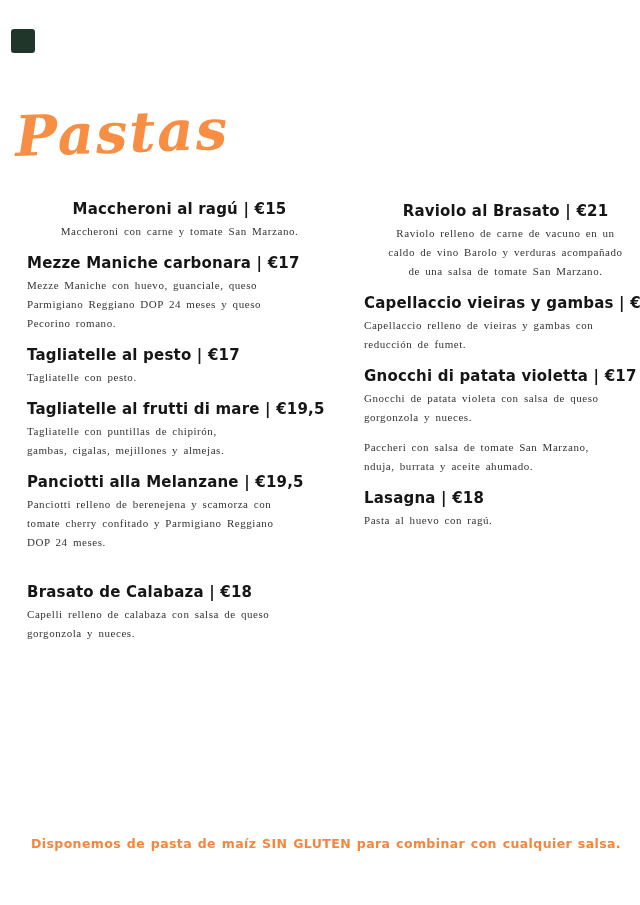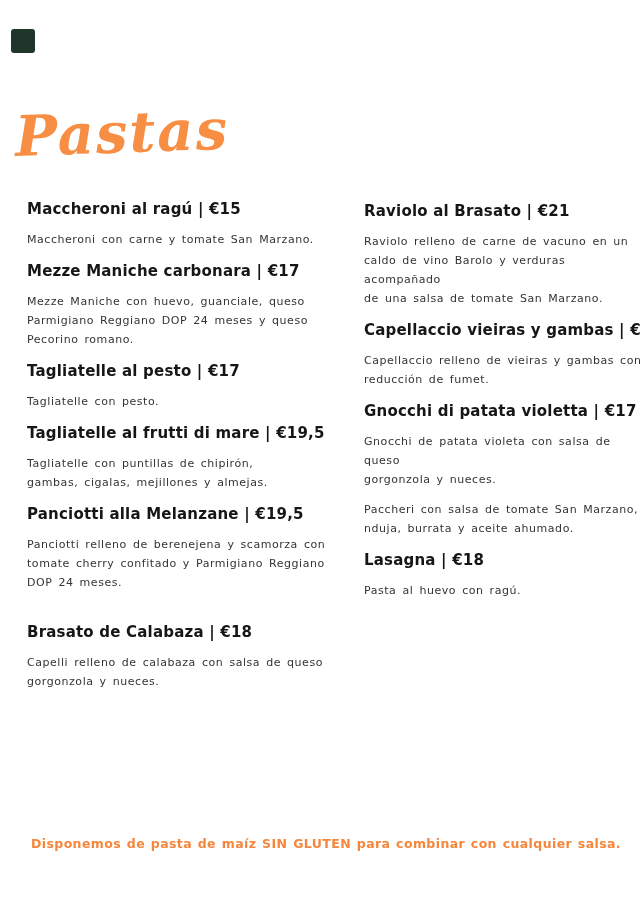--- a/index.html
+++ b/index.html
@@ -31,38 +31,39 @@
     transform: rotate(-2deg);
     transform-origin: left top;
   }
   .menu-col {
     position: absolute;
     top: 198px;
   }
   .menu-col.left  { left: 27px;  width: 305px; }
   .menu-col.right { left: 364px; width: 283px; top: 200px; }
   .item { margin-top: 11px; }
-  .item:first-child { margin-top: 0; }
+  .item:first-child { margin-top: 0; text-align: center; }
   .item.gap-lg { margin-top: 29px; }
   .dish {
     font-size: 15px;
     font-weight: bold;
     line-height: 22px;
     letter-spacing: 0.2px;
     white-space: nowrap;
     color: #161616;
   }
   .desc {
-    margin-top: 10px;
+    margin-top: 2px;
     font-size: 11px;
     line-height: 19px;
     letter-spacing: 0.55px;
     word-spacing: 2px;
     color: #343434;
     white-space: pre-line;
+    font-family: Liberation Serif, serif;
   }
   .footer-note {
     position: absolute;
     left: 12px; right: 0;
     top: 836px;
     text-align: center;
     font-size: 12.5px;
     font-weight: bold;
     letter-spacing: 0.4px;
     word-spacing: 1px;

